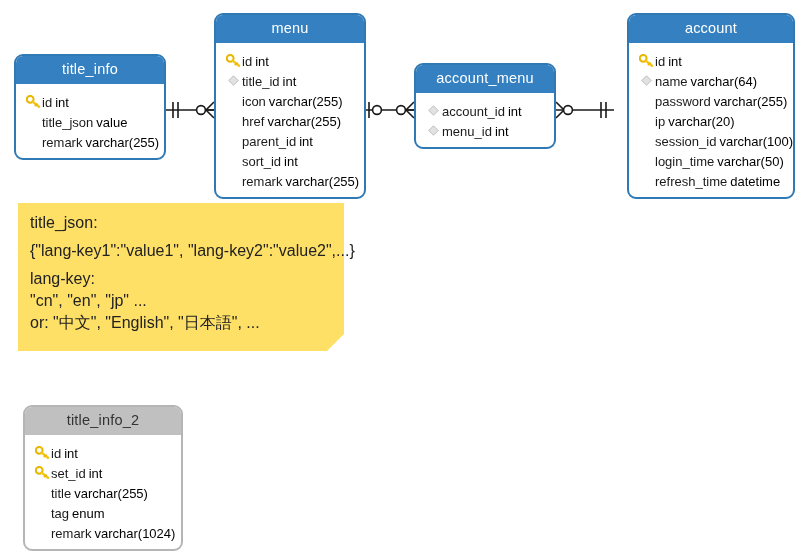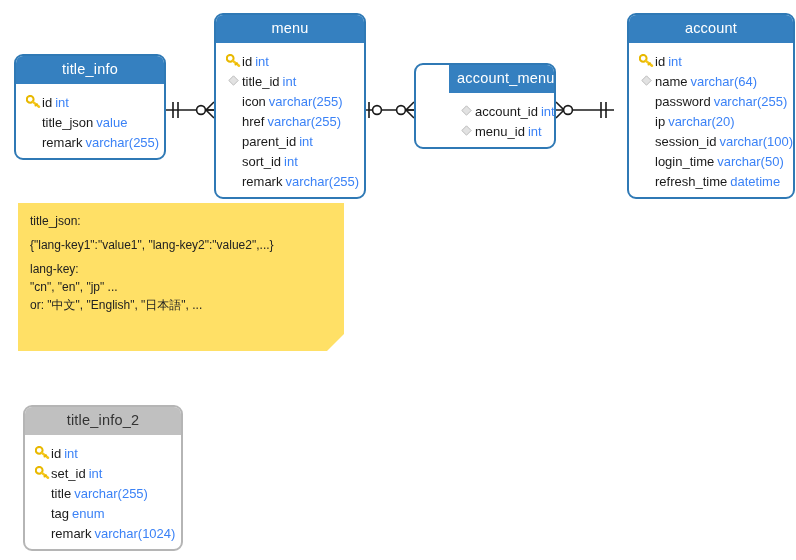--- a/index.html
+++ b/index.html
@@ -64,34 +64,34 @@
     min-width: 18px;
     height: 16px;
     display: inline-flex;
     align-items: center;
     justify-content: center;
   }
   .field-name {
     color: #1a1a1a;
   }
   .field-type {
-    color: #3b82f6;
+    color: #000000;
     margin-left: 3px;
   }
 
   
   .key-icon { display:block; }
   .diamond-icon { display:block; }
 
   
   .note {
     position: absolute;
     background: #ffe066;
     color: #222222;
-    font-size: 12px;
+    font-size: 16px;
     line-height: 1;
     box-sizing: border-box;
     padding: 12px 14px 10px 12px;
     z-index: 2;
   }
   .note-line {
     margin-bottom: 12px;
     white-space: nowrap;
   }
   .note-line.tight {
@@ -223,21 +223,21 @@
         <span class="field-type">int</span>
       </div>
       <div class="field">
         <span class="field-marker"></span>
         <span class="field-name">remark</span>
         <span class="field-type">varchar(255)</span>
       </div>
     </div>
   </div>
 
-  <div class="entity" style="left:414px; top:63px; width:142px;padding-left:33px;">
+  <div class="entity" style="left:414px; top:63px; width:142px;">
     <div class="entity-header">account_menu</div>
     <div class="entity-body">
       <div class="field">
         <span class="field-marker">
           <svg class="diamond-icon" width="11" height="11" viewBox="0 0 11 11">
             <path d="M5.5 0.8 L10.2 5.5 L5.5 10.2 L0.8 5.5 Z" fill="#e2e2e2" stroke="#bdbdbd" stroke-width="1"></path>
           </svg>
         </span>
         <span class="field-name">account_id</span>
         <span class="field-type">int</span>

